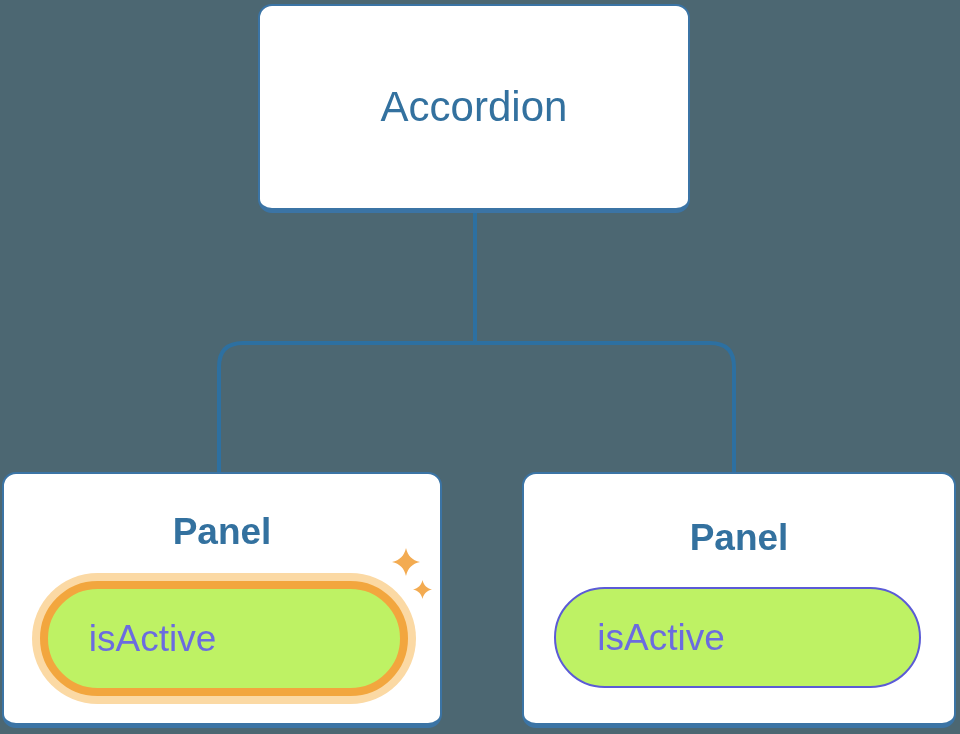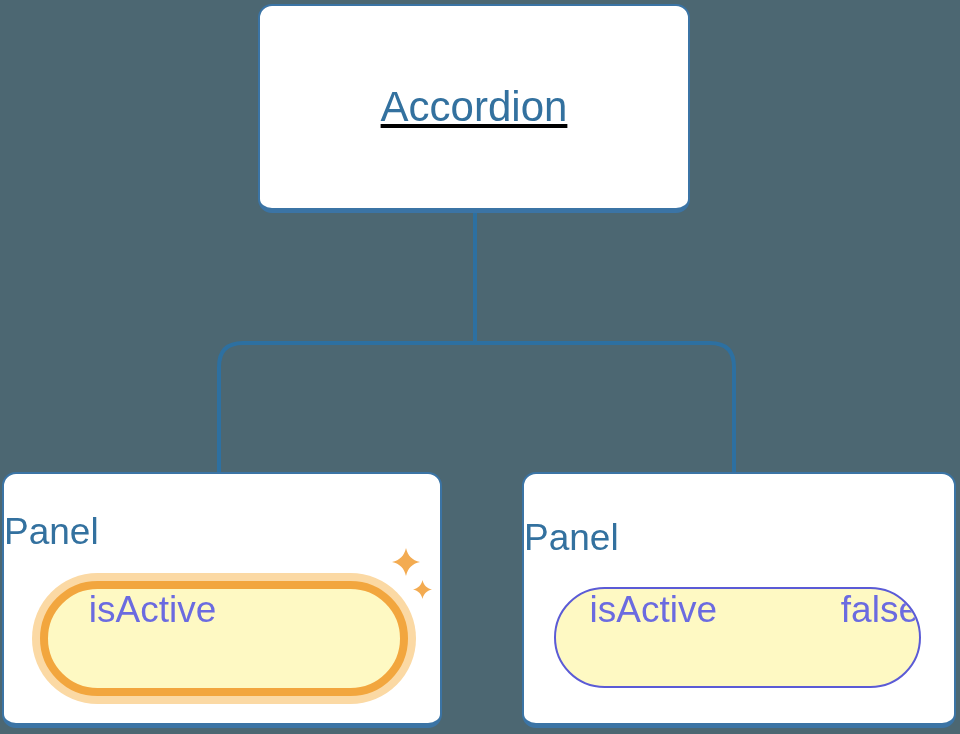--- a/index.html
+++ b/index.html
@@ -18,41 +18,41 @@
   .card {
     position: absolute;
     background: #ffffff;
     border: 2.5px solid #3b74a5;
     border-bottom-width: 5px;
     border-radius: 14px;
     box-sizing: border-box;
   }
   .root-node {
     left: 258px; top: 4px; width: 432px; height: 209px;
-    display: flex; align-items: center; justify-content: center; text-decoration: underline;
+    display: flex; align-items: center; justify-content: center;
   }
   .root-label {
     font-size: 42px; font-weight: 500; color: #33719f;
   }
   .panel-left  { left: 2px;   top: 472px; width: 440px; height: 256px; }
   .panel-right { left: 522px; top: 472px; width: 434px; height: 256px; }
   .panel-title {
-    display: block; 
-    font-size: 37px; font-weight: 400; color: #33719f;
+    display: block; text-align: center;
+    font-size: 37px; font-weight: 700; color: #33719f;
     line-height: 37px;
   }
   .panel-left  .panel-title { margin-top: 39px; }
   .panel-right .panel-title { margin-top: 45px; }
 
   .pill {
     position: absolute;
-    background: #fef9c3;
+    background: #bef264;
     box-sizing: border-box;
     display: flex;
-    align-items: flex-start;
+    align-items: center;
     overflow: hidden;
     gap: 44px;
   }
   .pill-cell {
     display: flex; align-items: center; justify-content: center;
     font-size: 37px;
   }
   
   .pill-active {
     left: 36px; top: 107px; width: 368px; height: 115px;
@@ -103,15 +103,14 @@
 </svg>
 <svg class="sparkle sparkle-small" width="19" height="21" viewBox="0 0 24 24">
   <path d="M12 0C13.6 6.8 17.2 10.4 24 12C17.2 13.6 13.6 17.2 12 24C10.4 17.2 6.8 13.6 0 12C6.8 10.4 10.4 6.8 12 0Z" fill="#f3ab51"></path>
 </svg>
 
 <div class="card panel-right">
   <span class="panel-title">Panel</span>
   <div class="pill pill-inactive">
     <div class="pill-cell cell-prop">isActive</div>
     <div class="divider"></div>
-    <div class="pill-cell cell-value">false</div>
   </div>
 </div>
 
 </body></html>

